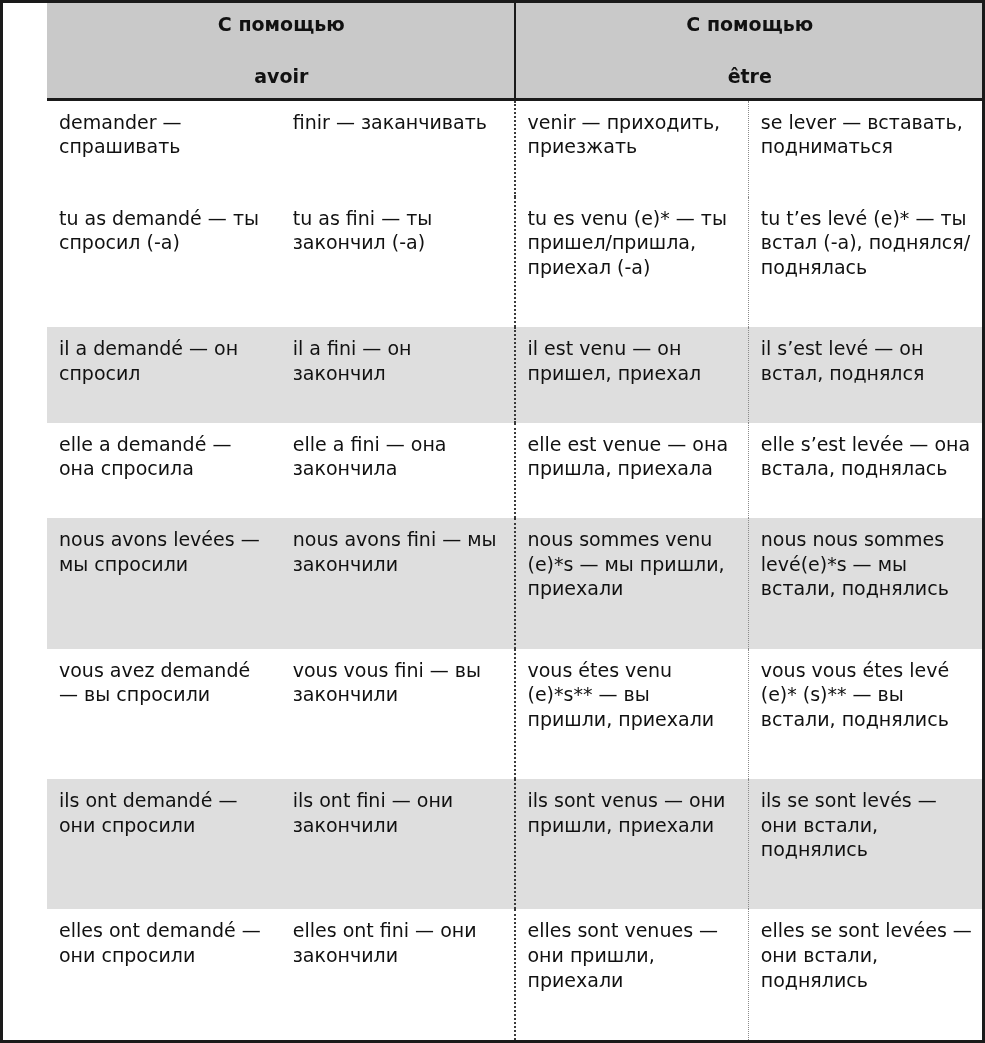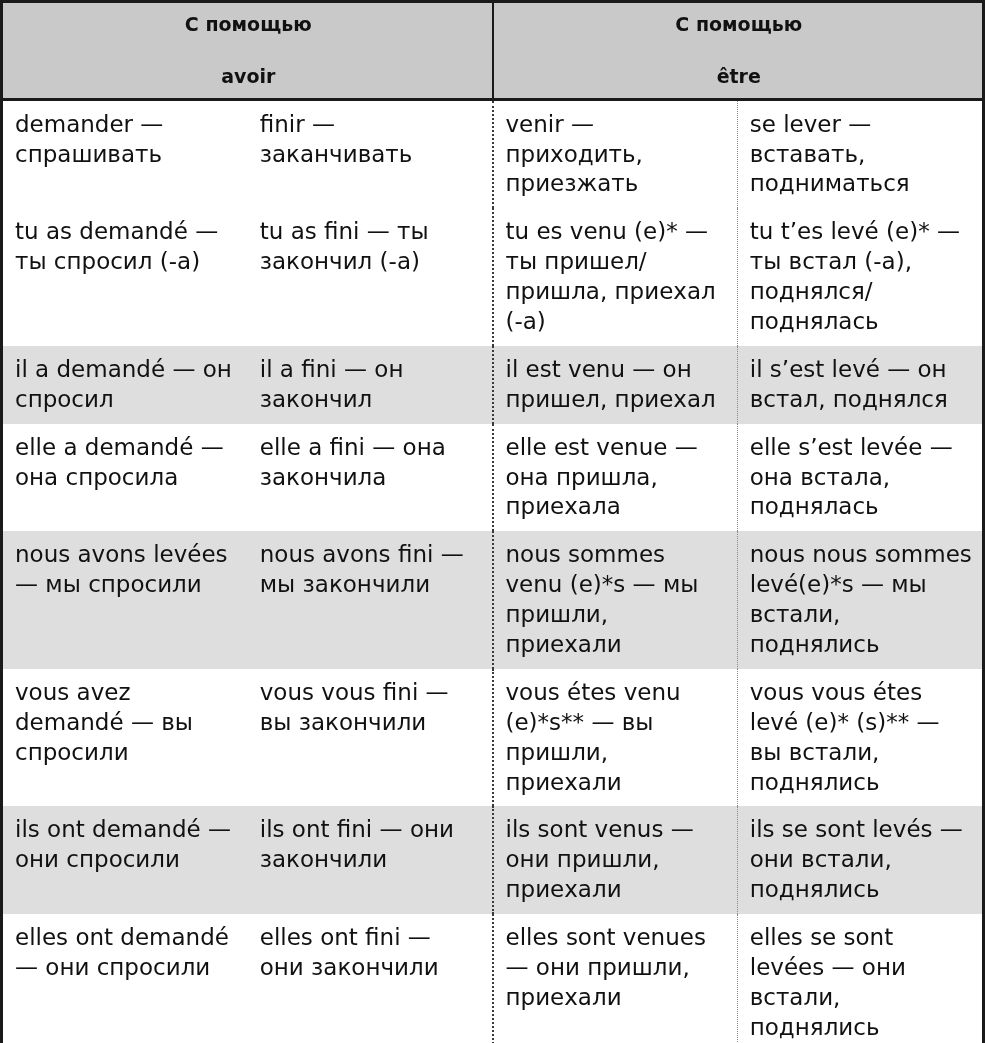--- a/index.html
+++ b/index.html
@@ -12,20 +12,21 @@
     width: 985px;
     height: 1043px;
     overflow: hidden;
   }
   .table-wrap {
     width: 985px;
     height: 1043px;
     box-sizing: border-box;
     border: 3px solid #1a1a1a;
     background: #ffffff;
+    padding-left: 44px;
   }
   table.conj {
     width: 100%;
     height: 100%;
     border-collapse: collapse;
     table-layout: fixed;
   }
   table.conj td, table.conj th {
     vertical-align: top;
     padding: 9px 10px 9px 12px;
@@ -48,21 +49,21 @@
     display: block;
     margin-top: 28px;
   }
   tbody tr.shade td {
     background: #dedede;
   }
   tbody tr.plain td {
     background: #ffffff;
   }
   tbody td {
-    font-size: 23px;
+    font-size: 19px;
     line-height: 1.30;
     color: #111111;
   }
   td.c1 { width: 222px; }
   td.c2 { width: 207px; border-right: 2px dotted #3a3a3a; }
   td.c3 { width: 277px; border-right: 1px dotted #8a8a8a; }
   td.c4 { width: 273px; }
   tbody tr td {
     border-bottom: none;
   }

